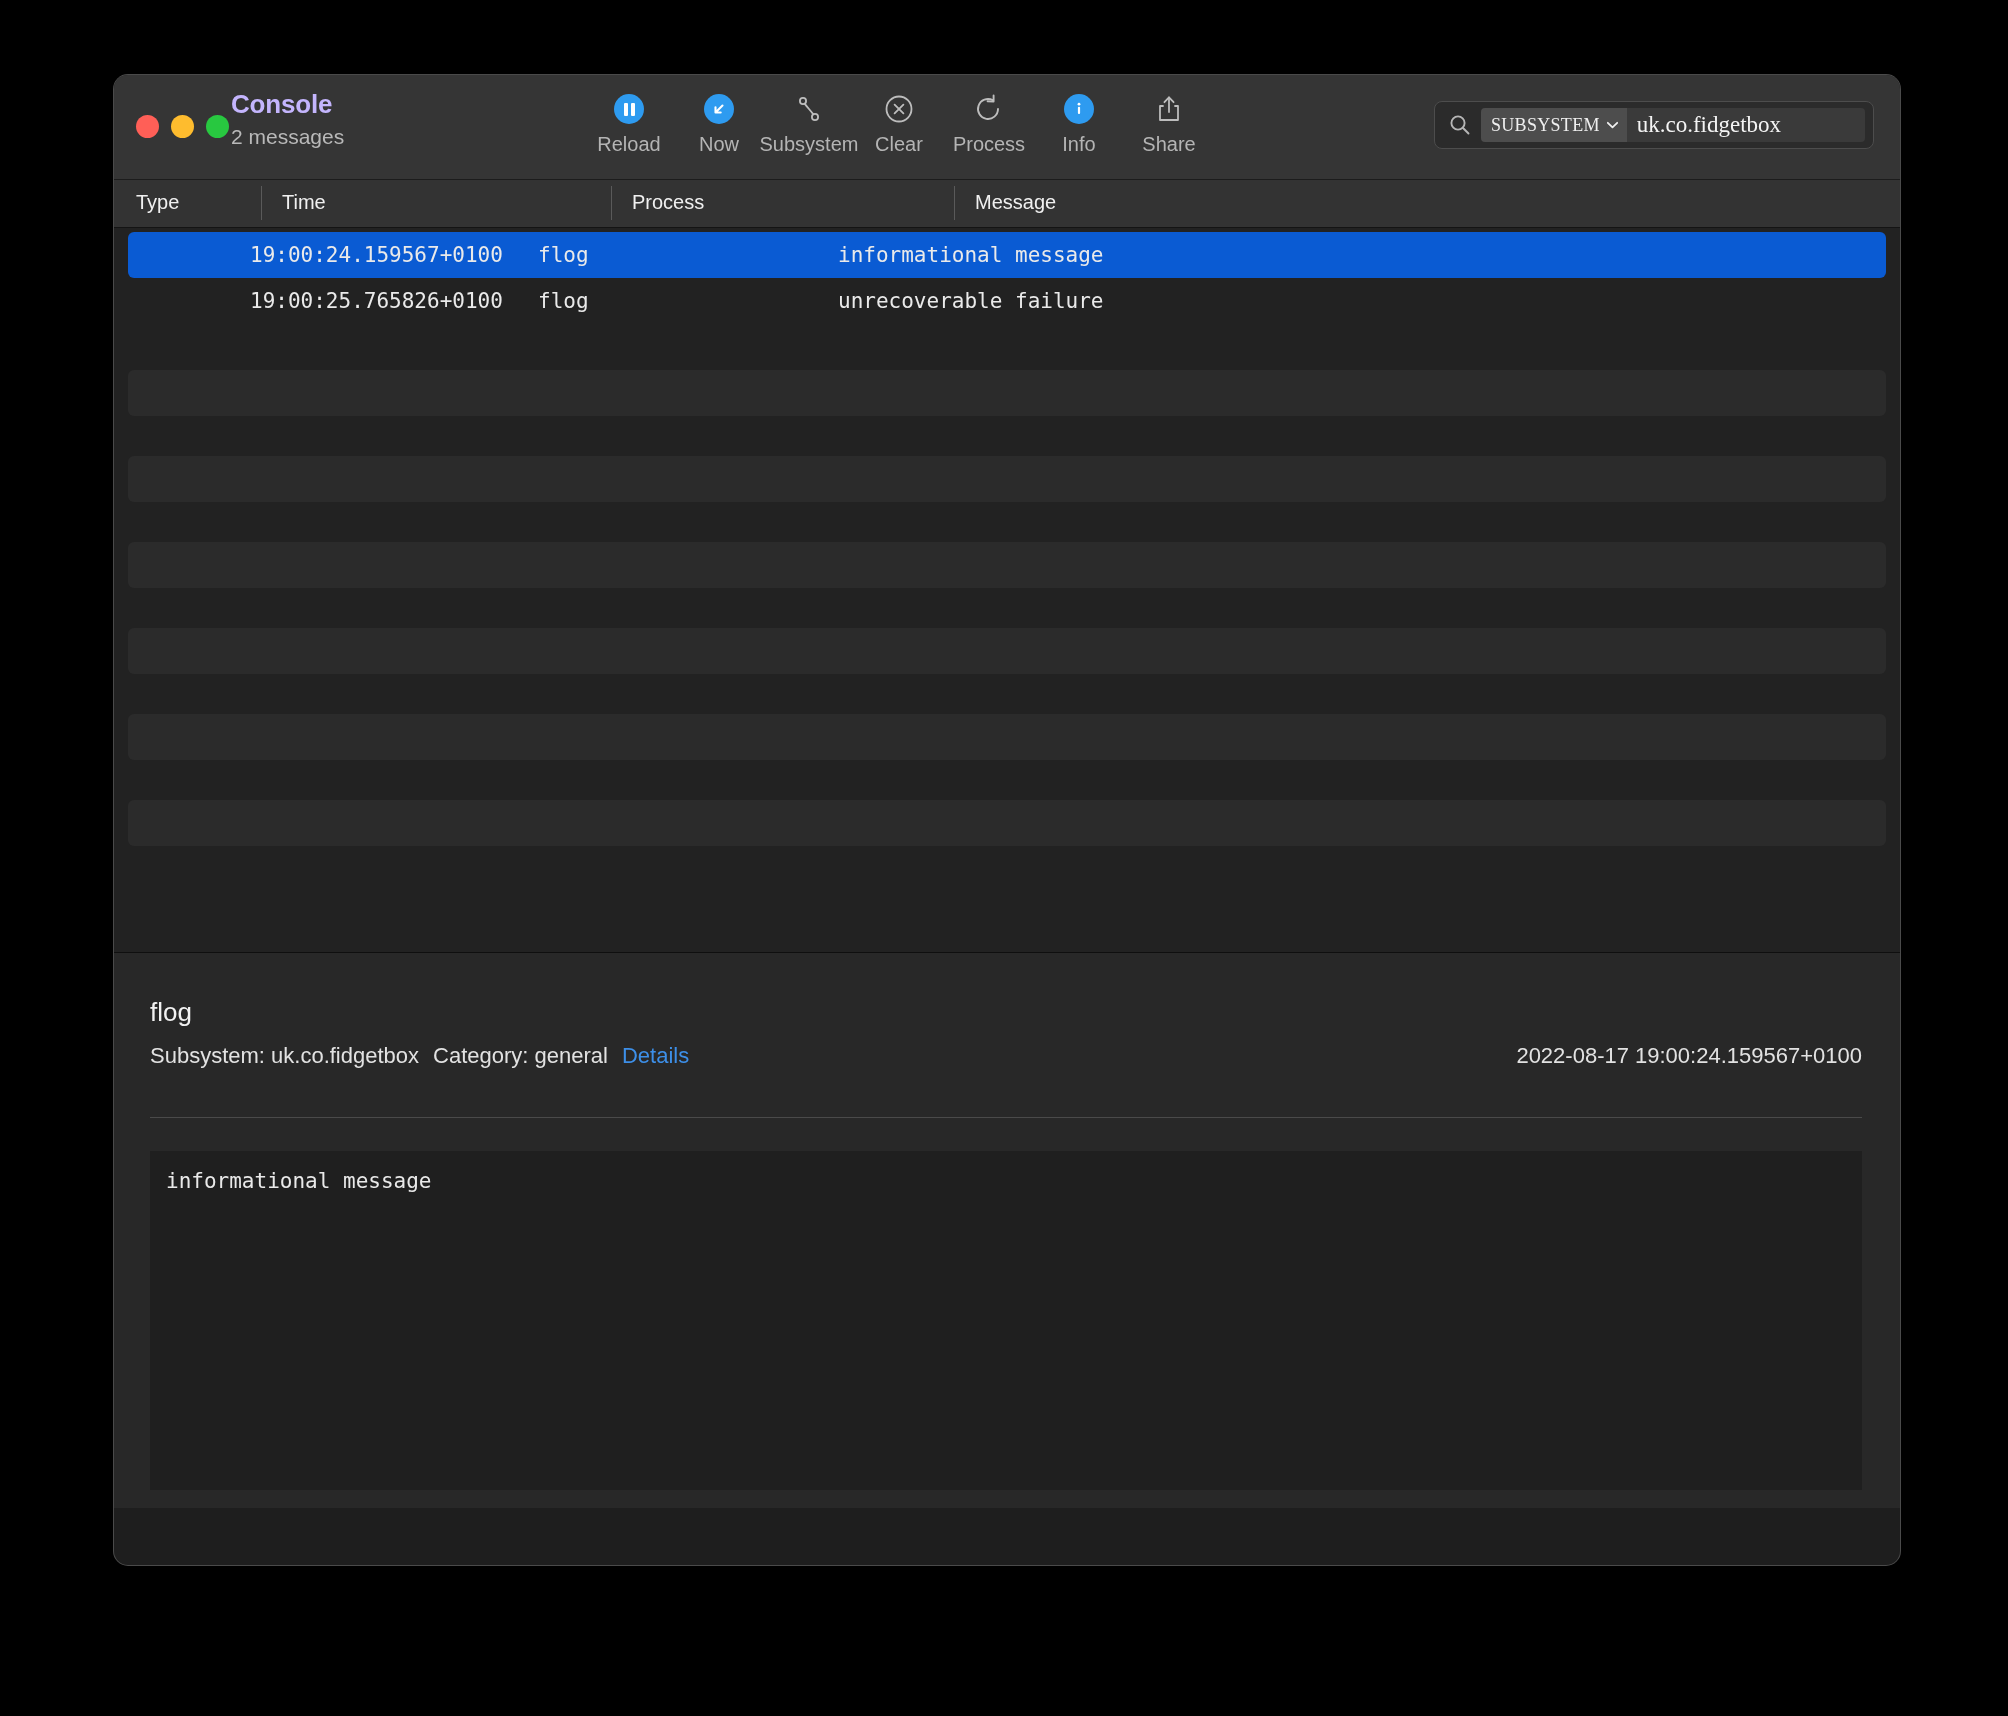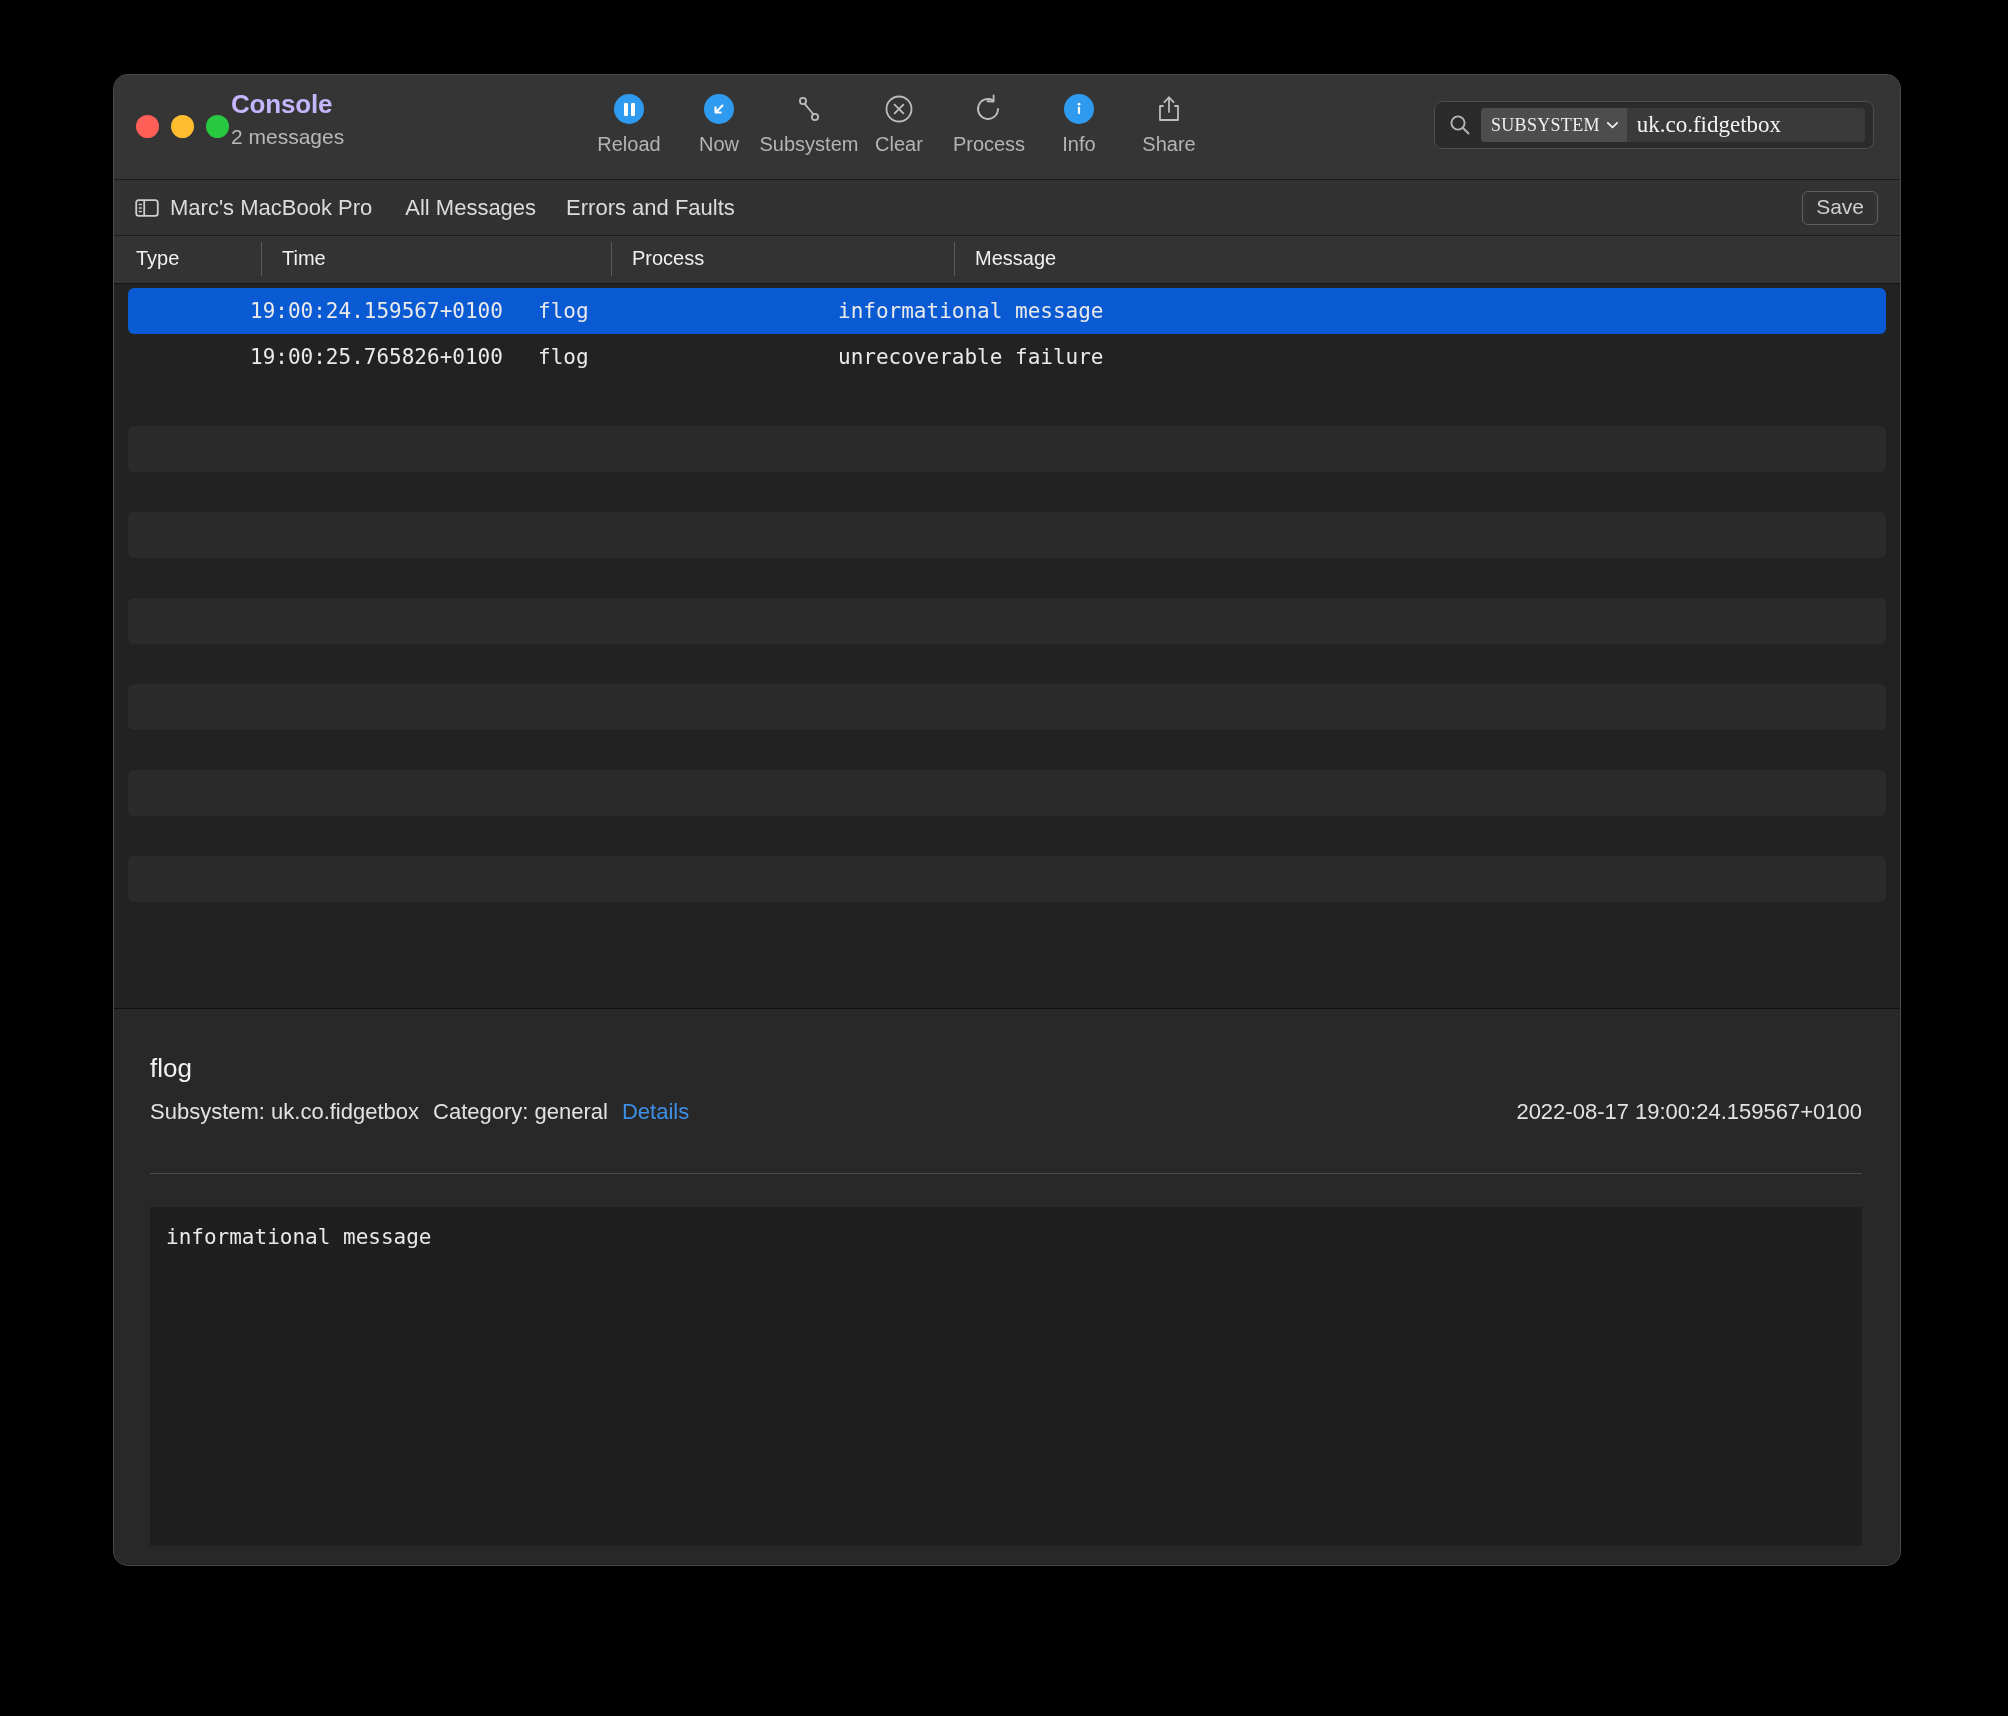--- a/index.html
+++ b/index.html
@@ -321,39 +321,20 @@
             <path d="M1.8 2.8 L6.5 7.3 L11.2 2.8" stroke="#efefef" stroke-width="1.8" fill="none" stroke-linecap="round" stroke-linejoin="round"></path>
           </svg>
         </span>
       </span>
       <span id="search-value-wrap">
         <span id="search-value" placeholder="Search">uk.co.fidgetbox</span>
       </span>
     </div>
   </div>
 
-  <div id="filterbar">
-    <div class="fb-item" id="fb-device">
-      <span style="display:flex;">
-        <svg width="26" height="22" viewBox="0 0 26 22">
-          <rect x="2.2" y="3.2" width="21.6" height="15.6" rx="2.6" stroke="#cdcdcd" stroke-width="1.8" fill="none"></rect>
-          <path d="M10.2 3.2 L10.2 18.8" stroke="#cdcdcd" stroke-width="1.8"></path>
-          <path d="M5.3 7.4 L7.3 7.4 M5.3 11 L7.3 11 M5.3 14.6 L7.3 14.6" stroke="#cdcdcd" stroke-width="1.5" stroke-linecap="round"></path>
-        </svg>
-      </span>
-      <span>Marc's MacBook Pro</span>
-    </div>
-    <div class="fb-item" id="fb-all">
-      <span>All Messages</span>
-    </div>
-    <div class="fb-item" id="fb-errors">
-      <span>Errors and Faults</span>
-    </div>
-    <div id="save-button">Save</div>
-  </div>
 
   <div id="table-head">
     <div class="th" style="left:22px;">Type</div>
     <div class="th-div" style="left:147px;"></div>
     <div class="th" style="left:168px;">Time</div>
     <div class="th-div" style="left:497px;"></div>
     <div class="th" style="left:518px;">Process</div>
     <div class="th-div" style="left:840px;"></div>
     <div class="th" style="left:861px;">Message</div>
   </div>

